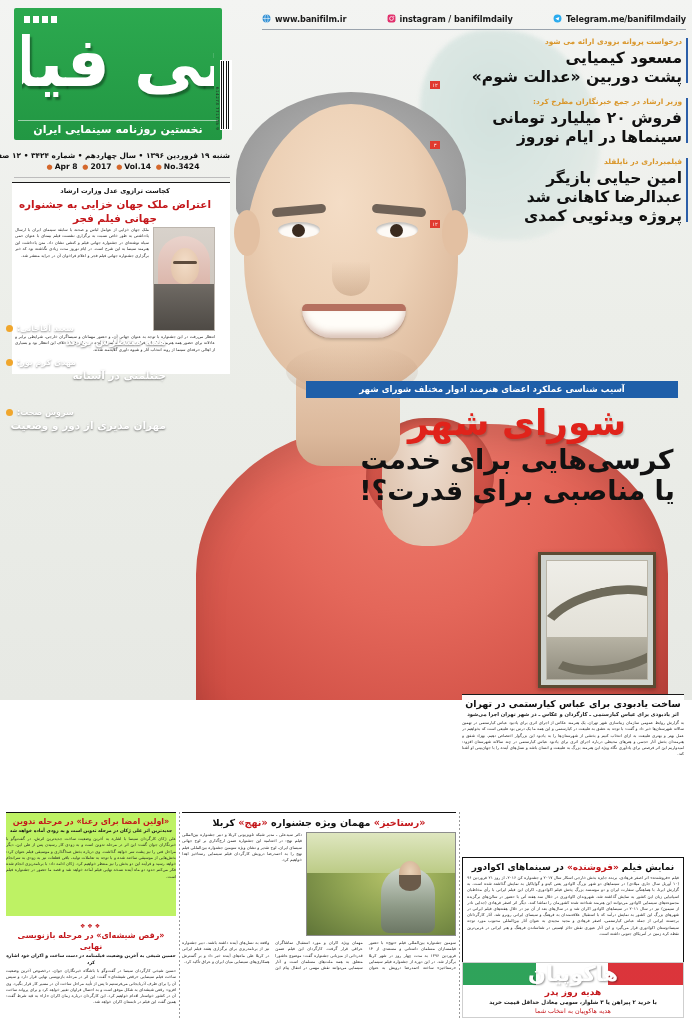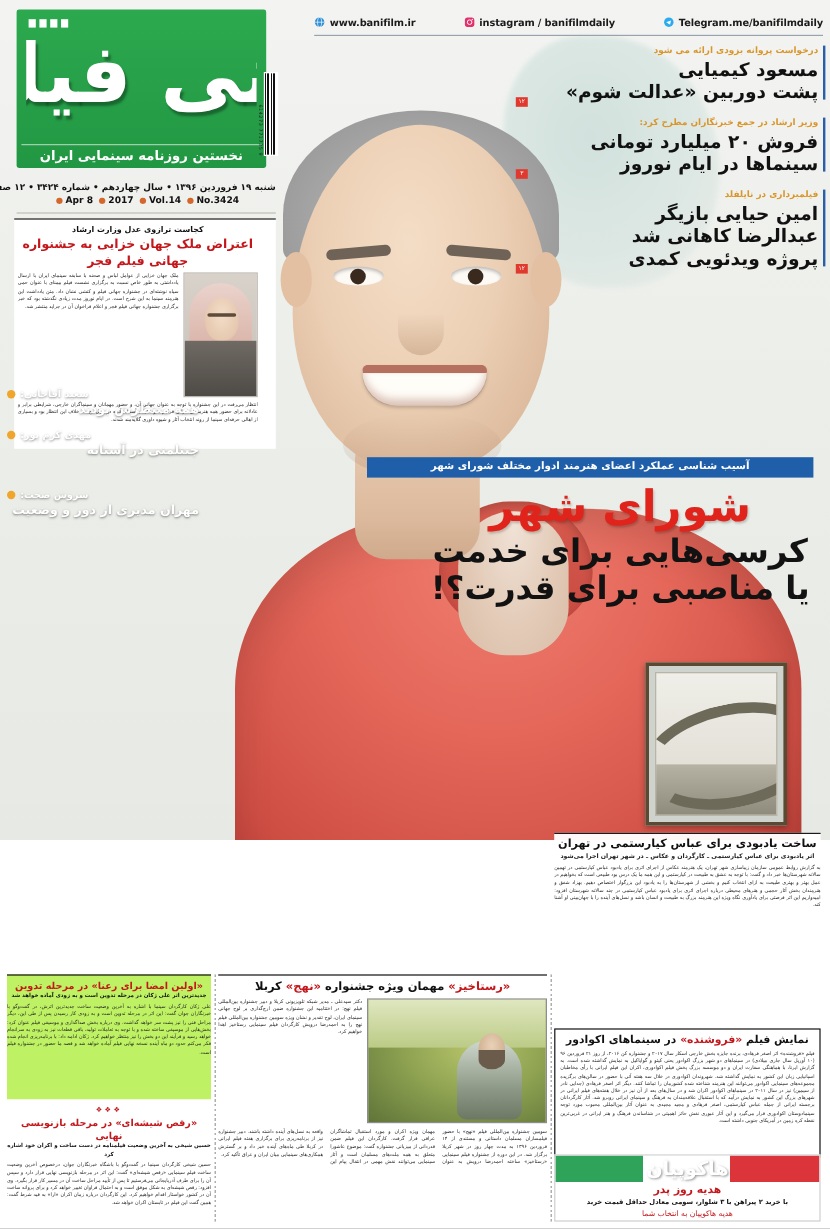--- a/index.html
+++ b/index.html
@@ -481,21 +481,21 @@
     overflow: hidden;
     direction: rtl; text-align: center;
   }
   .ad .band {
     position: absolute; top: 0; right: 0; left: 0; height: 22px;
     background: linear-gradient(90deg,#1d9b4c 0%, #1d9b4c 33%, #ffffff 33%, #ffffff 66%, #d8232a 66%, #d8232a 100%);
     opacity: .92;
   }
   .ad .brand {
     position: relative;
-    font-size: 16px; font-weight: bold; color: #ffffff;
+    font-size: 21px; font-weight: bold; color: #ffffff;
     line-height: 22px;
     text-shadow: 1px 1px 2px rgba(0,0,0,.4);
   }
   .ad .l1 { font-size: 9px; font-weight: bold; color: #c4171b; line-height: 12px; margin-top: 1px; }
   .ad .l2 { font-size: 5.6px; font-weight: bold; color: #111; line-height: 9px; }
   .ad .l3 { font-size: 6.4px; font-weight: normal; color: #c4171b; line-height: 9px; }
   .ad .phones { font-size: 6px; font-weight: bold; color: #111; direction: ltr; line-height: 9px; }
 
   
   .art-ras {

